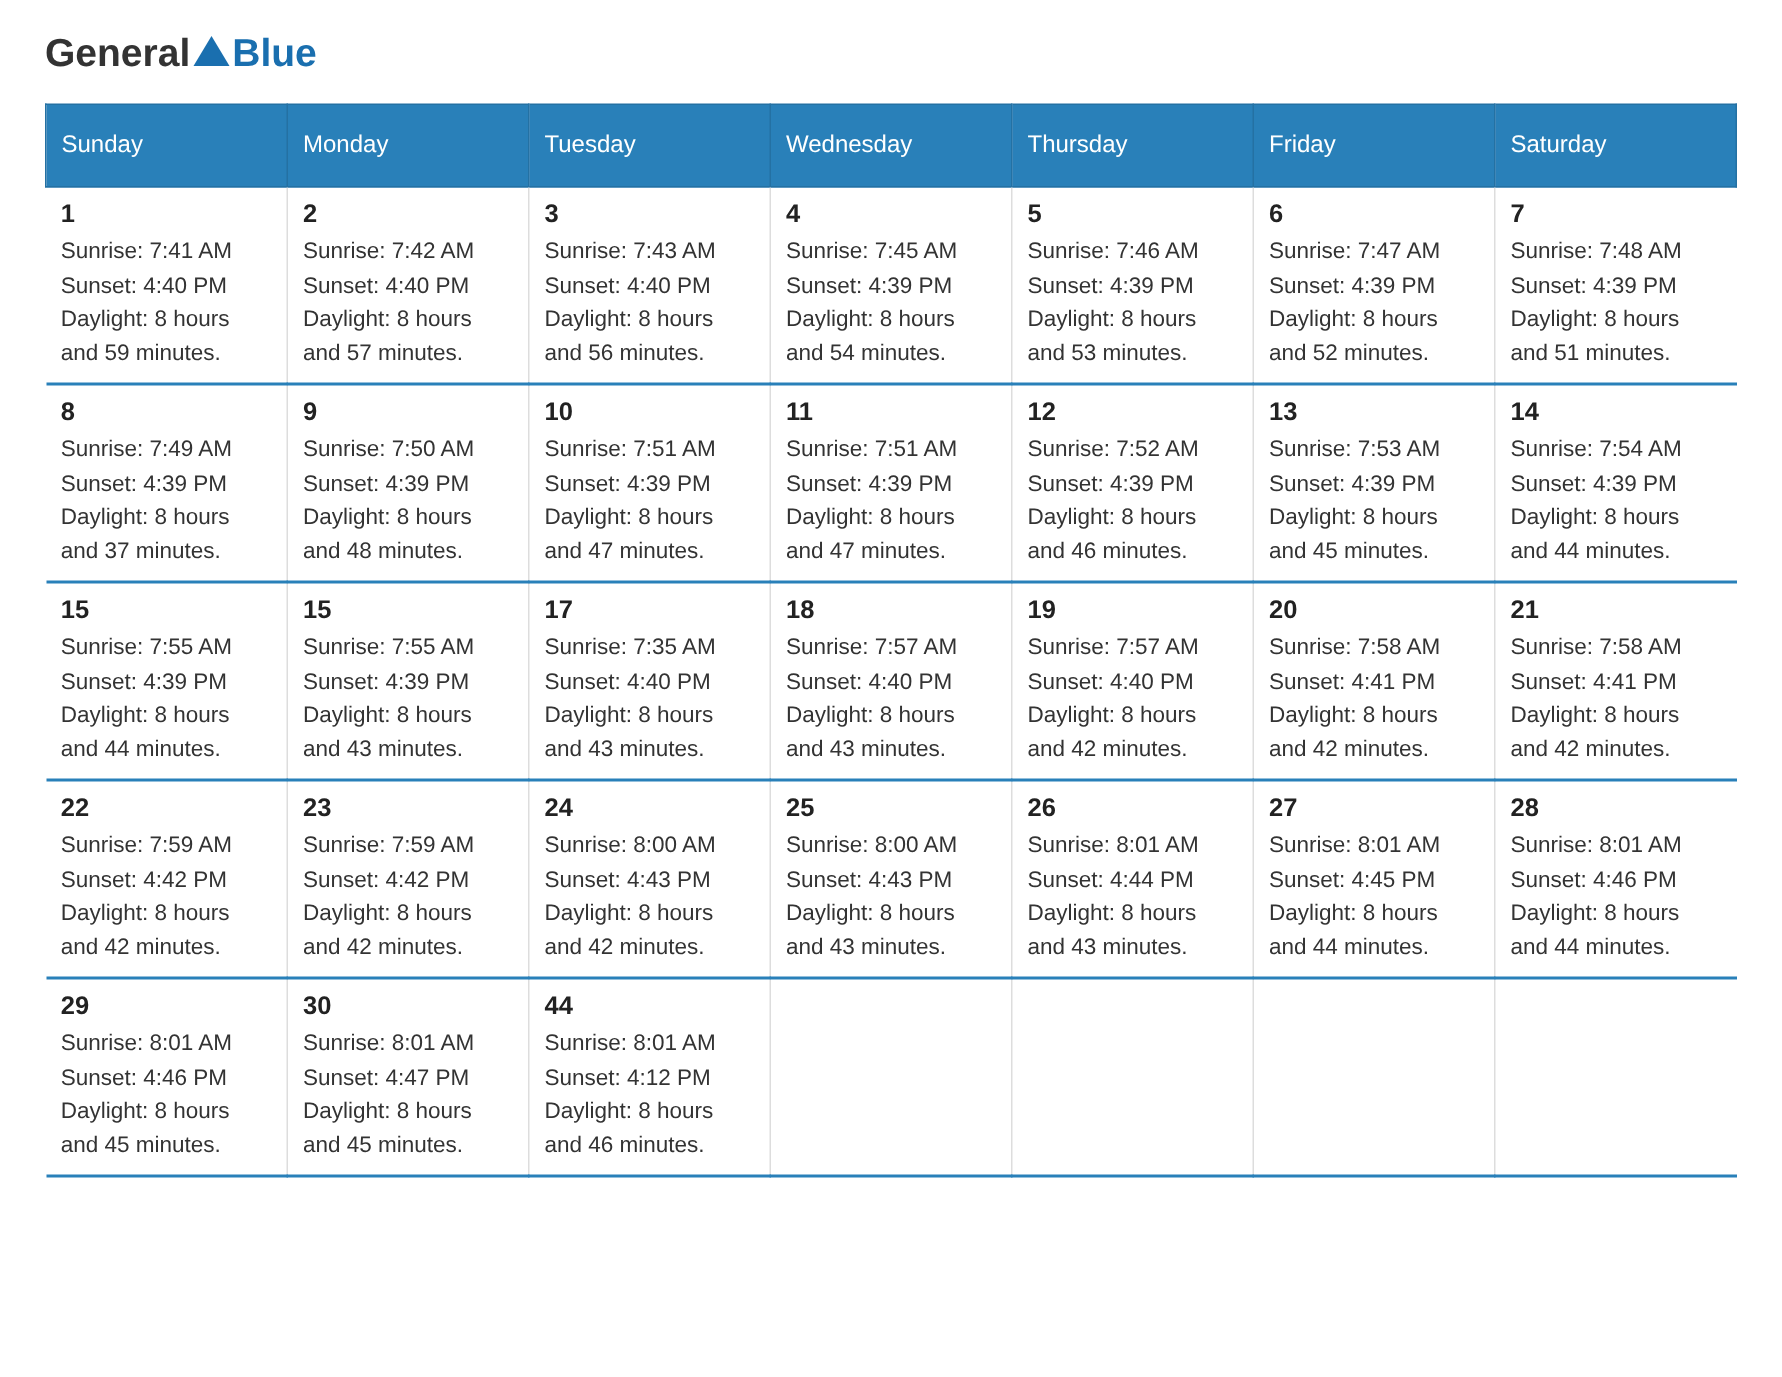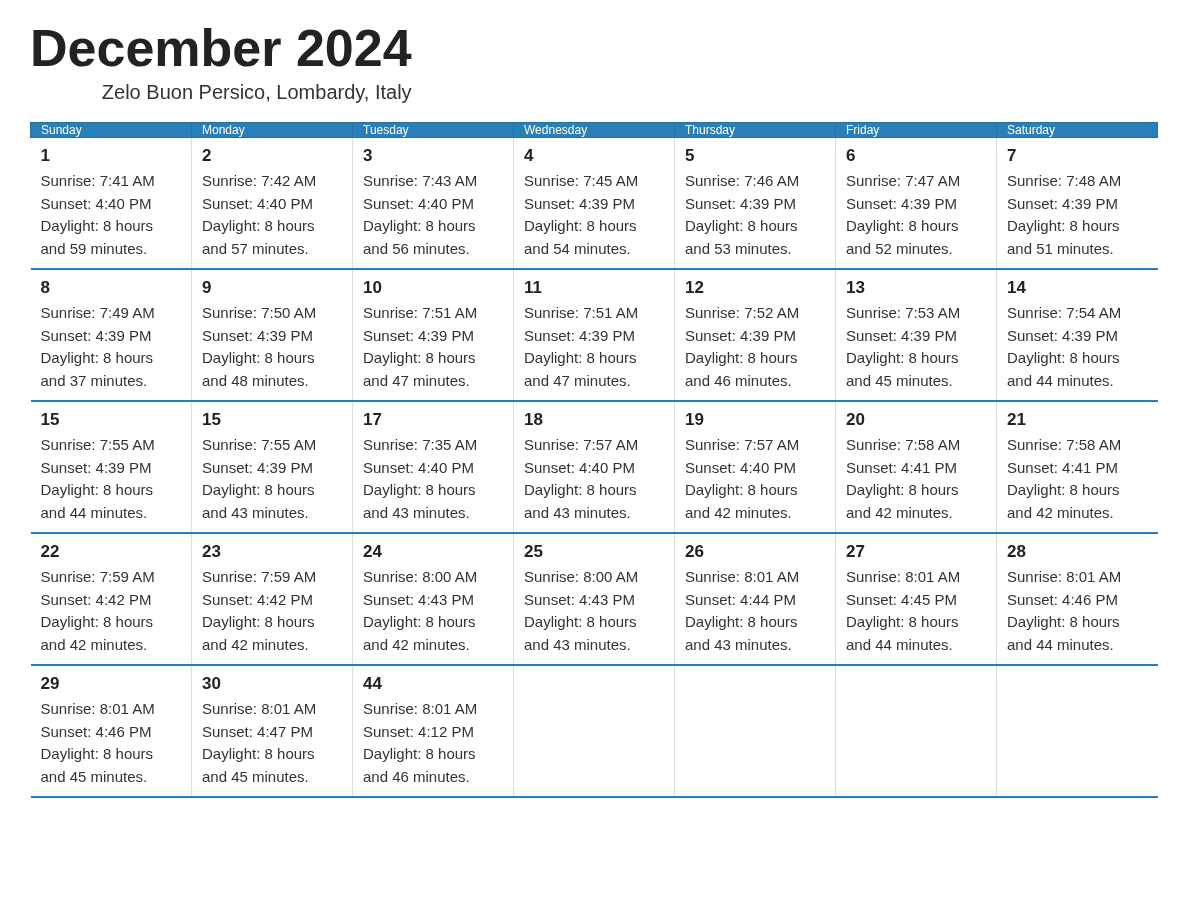--- a/index.html
+++ b/index.html
@@ -62,23 +62,23 @@
     table {
       width: 100%;
       border-collapse: collapse;
       table-layout: fixed;
     }
     thead tr {
       background-color: #2980b9;
     }
     thead th {
       color: #fff;
-      font-size: 12px;
+      font-size: 16px;
       font-weight: normal;
-      padding: 0 10px;
+      padding: 18px 10px;
       text-align: left;
       border: 1px solid #2471a3;
     }
     tbody tr {
       border-bottom: 2px solid #2980b9;
     }
     tbody td {
       vertical-align: top;
       padding: 8px 10px;
       font-size: 13px;
@@ -102,23 +102,26 @@
       color: #333;
     }
     .empty-cell {
       background: #fff;
     }
   </style>
 </head>
 <body>
 
 <div class="header">
-  <div class="title-section">
-    <div class="month-title">December 2024</div>
-    <div class="location">Zelo Buon Persico, Lombardy, Italy</div>
+  <div class="logo">
+    <div class="logo-text">
+      <span class="logo-general">General</span>
+      <div class="logo-triangle"></div>
+      <span class="logo-blue">Blue</span>
+    </div>
   </div>
 </div>
 
 <table>
   <thead>
     <tr>
       <th>Sunday</th>
       <th>Monday</th>
       <th>Tuesday</th>
       <th>Wednesday</th>

